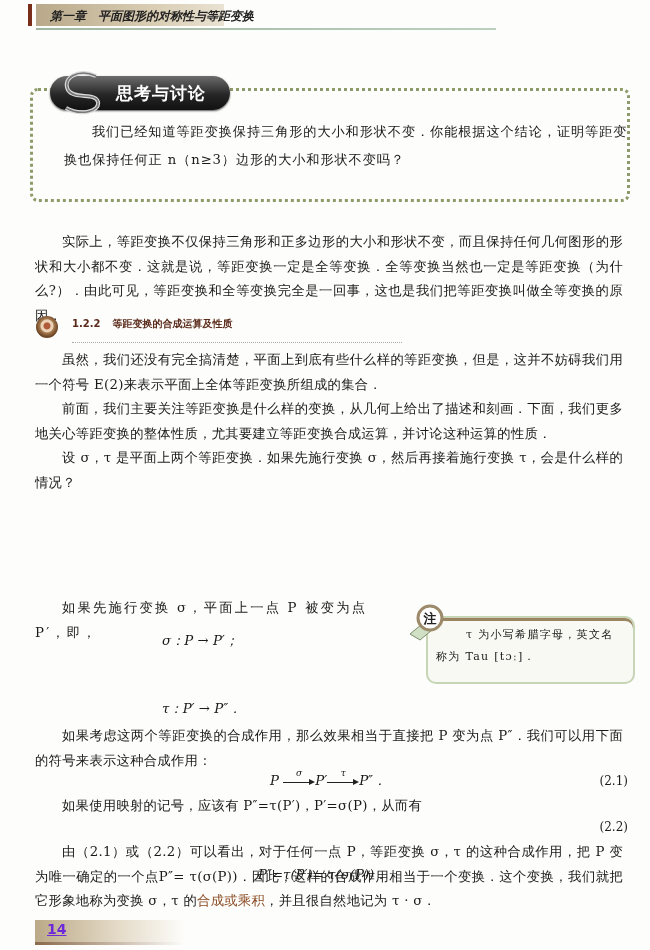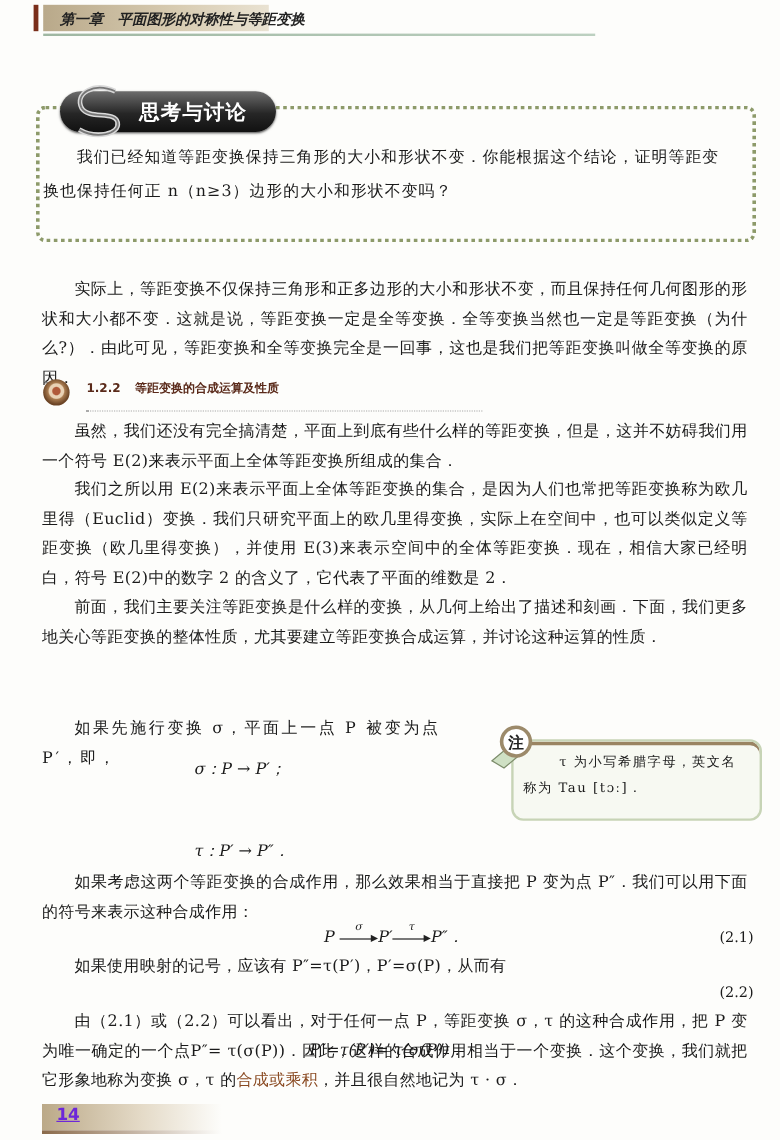--- a/index.html
+++ b/index.html
@@ -17,21 +17,21 @@
     font-family:"DejaVu Sans","Liberation Sans",sans-serif; color:#222; white-space:nowrap; }
   .hdr-line { position:absolute; left:8px; top:24px; width:460px; height:2px; background:linear-gradient(90deg,#9fb7a2,#bcd0c0); }
 
   .think { position:absolute; left:30px; top:88px; width:594px; height:108px;
     border:3px dotted #8d9a6a; border-radius:8px; }
   .think-badge { position:absolute; left:50px; top:76px; width:180px; height:34px; border-radius:17px;
     background:linear-gradient(180deg,#6d6d6d,#262626 55%,#111); box-shadow:0 1px 2px #555; }
   .think-logo { position:absolute; left:6px; top:-8px; width:52px; height:48px; }
   .think-title { position:absolute; left:66px; top:6px; font-size:17px; font-weight:bold; color:#fff;
     font-family:"DejaVu Sans","Liberation Sans",sans-serif; letter-spacing:1px; }
-  .think-text { position:absolute; left:36px; top:118px; width:566px; font-size:13.2px; line-height:28px; letter-spacing:0.9px;
+  .think-text { position:absolute; left:64px; top:118px; width:566px; font-size:13.2px; line-height:28px; letter-spacing:0.9px;
     text-indent:28px; }
 
   .body-text { position:absolute; left:35px; width:588px; font-size:13.3px; line-height:24.5px; letter-spacing:0.3px; text-align:justify; }
   .body-text p { margin:0; text-indent:27px; }
   .section { position:absolute; left:36px; top:316px; height:24px; }
   .sec-icon { position:absolute; left:0; top:0; width:22px; height:22px; border-radius:50%;
     background:radial-gradient(circle at 50% 45%,#b05a3a 0 3px,#e9d2b5 4px 6px,#a77a4f 7px,#6c4526 11px); }
   .sec-title { position:absolute; left:36px; top:1px; white-space:nowrap; font-size:10px; font-weight:bold; color:#5a2a1a;
     font-family:"DejaVu Sans","Liberation Sans",sans-serif; }
   .sec-title span { margin-right:12px; }
@@ -86,22 +86,22 @@
 <div class="section">
   <div class="sec-icon"></div>
   <div class="sec-title">
     <span>1.2.2</span><span>等距变换的合成运算及性质</span>
   </div>
   <div class="sec-dots"></div>
 </div>
 
 <div class="body-text" style="top:348px;">
   <p>虽然，我们还没有完全搞清楚，平面上到底有些什么样的等距变换，但是，这并不妨碍我们用一个符号 E(2)来表示平面上全体等距变换所组成的集合．</p>
-  <p>我们之所以用 E(2)来表示平面上全体等距变换的集合，是因为人们也常把等距变换称为欧几里得（Euclid）变换．我们只研究平面上的欧几里得变换，实际上在空间中，也可以类似定义等距变换（欧几里得变换），并使用 E(3)来表示空间中的全体等距变换．现在，相信大家已经明白，符号 E(2)中的数字 2 的含义了，它代表了平面的维数是 2．</p>
   <p>前面，我们主要关注等距变换是什么样的变换，从几何上给出了描述和刻画．下面，我们更多地关心等距变换的整体性质，尤其要建立等距变换合成运算，并讨论这种运算的性质．</p>
+  <p>设 σ，τ 是平面上两个等距变换．如果先施行变换 σ，然后再接着施行变换 τ，会是什么样的情况？</p>
 </div>
 
 <div class="body-text" style="top:596px; width:370px; letter-spacing:2.2px;">
   <p>如果先施行变换 σ，平面上一点 P 被变为点</p>
   <p style="text-indent:0">P′，即，</p>
 </div>
 <div class="eq it" style="left:162px; top:632px;">σ：P → P′；</div>
 
 <div class="body-text" style="top:654px; width:370px; letter-spacing:2.2px;">
 </div>

